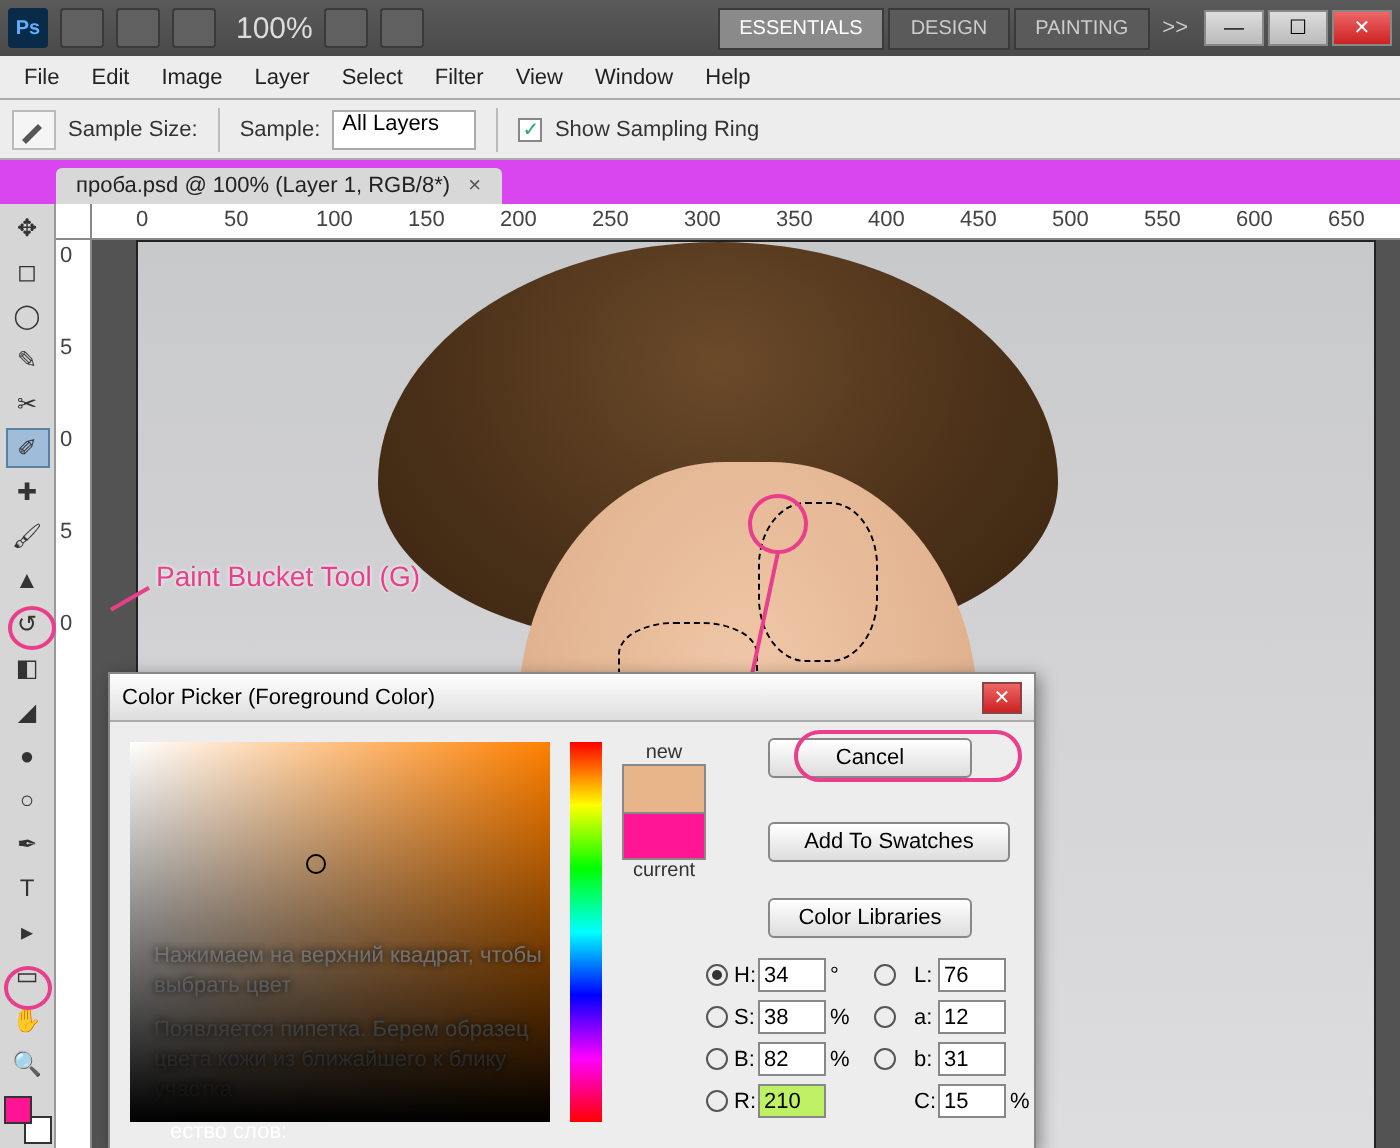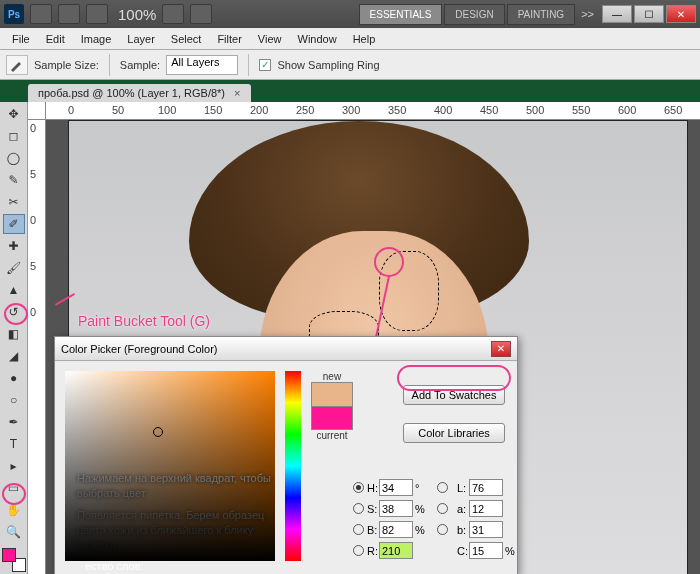--- a/index.html
+++ b/index.html
@@ -18,21 +18,21 @@
   .menubar { height:22px; background:#ededed; display:flex; align-items:center; padding:0 4px; border-bottom:1px solid #aaa; }
   .menubar span { padding:3px 8px; color:#222; }
 
   .optbar { height:30px; background:#ededed; display:flex; align-items:center; padding:0 6px; border-bottom:1px solid #aaa; gap:6px; }
   .optbar .tool-icn { width:22px; height:20px; border:1px solid #bbb; background:#f5f5f5; position:relative; }
   .optbar label { color:#333; font-size:11px; }
   .optbar select, .optbar .sel { height:20px; border:1px solid #aaa; background:#fff; padding:0 18px 0 4px; font-size:11px; }
   .divider { width:1px; height:22px; background:#bbb; margin:0 4px; }
   .chk { width:12px; height:12px; border:1px solid #888; background:#fff; display:inline-flex; align-items:center; justify-content:center; color:#2a6; font-size:10px; }
 
-  .doc-tabbar { height:22px; background:#14532d; display:flex; align-items:flex-end; padding:0 0 0 28px; }
+  .doc-tabbar { height:22px; background:#d946ef; display:flex; align-items:flex-end; padding:0 0 0 28px; }
   .doc-tab { background:#d8d8d8; padding:3px 10px; color:#222; font-size:11px; border-top-left-radius:3px; border-top-right-radius:3px; }
   .doc-tab .x { margin-left:6px; color:#555; }
 
   .workarea { position:absolute; top:102px; left:0; right:0; bottom:0; display:flex; }
   .toolbox { width:28px; background:#d6d6d6; border-right:1px solid #999; display:flex; flex-direction:column; align-items:center; padding-top:2px; gap:2px; }
   .tool { width:22px; height:20px; border:1px solid transparent; display:flex; align-items:center; justify-content:center; color:#333; font-size:12px; }
   .tool.sel { background:#9fbcd8; border:1px solid #5a7fa0; }
   .swatches { margin-top:4px; position:relative; width:24px; height:24px; }
   .swatch-bg { position:absolute; right:0; bottom:0; width:14px; height:14px; background:#fff; border:1px solid #333; }
   .swatch-fg { position:absolute; left:0; top:0; width:14px; height:14px; background:#ff1493; border:1px solid #333; }
@@ -186,21 +186,21 @@
     <div class="canvas">
       <div class="photo"></div>
       <div class="hair"></div>
       <div class="face"></div>
       <div class="sel-dash" style="top:130px; left:310px; width:60px; height:80px; border-radius:40%;"></div>
       <div class="sel-dash" style="top:190px; left:240px; width:70px; height:40px; border-radius:40%;"></div>
     </div>
   </div>
 </div>
 
-<div class="ann-label" style="top:280px; left:78px;margin-top:33px;">Paint Bucket Tool (G)</div>
+<div class="ann-label" style="top:280px; left:78px;">Paint Bucket Tool (G)</div>
 <div class="ann-circle" style="top:247px; left:374px; width:30px; height:30px;"></div>
 <div class="fg-oval" style="top:303px; left:4px; width:24px; height:22px;"></div>
 <div class="fg-oval" style="top:483px; left:2px; width:24px; height:22px;"></div>
 <div class="ann-line" style="top:293px; left:74px; width:2px; height:22px; transform:rotate(60deg);"></div>
 <div class="ann-line" style="top:276px; left:388px; width:2px; height:290px; transform:rotate(12deg);"></div>
 
 <div class="colorpicker">
   <div class="cp-title">
     <span>Color Picker (Foreground Color)</span>
     <div class="spacer"></div>
@@ -217,22 +217,23 @@
     </div>
     <div class="cp-hue"></div>
     <div style="display:flex; flex-direction:column; align-items:center;">
       <span class="smlbl">new</span>
       <div class="cp-swn"></div>
       <div class="cp-swc"></div>
       <span class="smlbl">current</span>
     </div>
 
     <div class="cp-btns">
+      <div class="cp-btn">Cancel</div>
       <div style="height:10px"></div>
-      <div class="cp-btn" style="width:102px">Add To Swatches</div>
+      <div class="cp-btn" style="width:121px">Add To Swatches</div>
       <div style="height:6px"></div>
       <div class="cp-btn">Color Libraries</div>
     </div>
     <div class="ok-oval"></div>
 
     <div class="cp-vals">
       <span class="rad on"></span>
         <span>H:</span>
         <input value="34" style="">
         <span>°</span>

